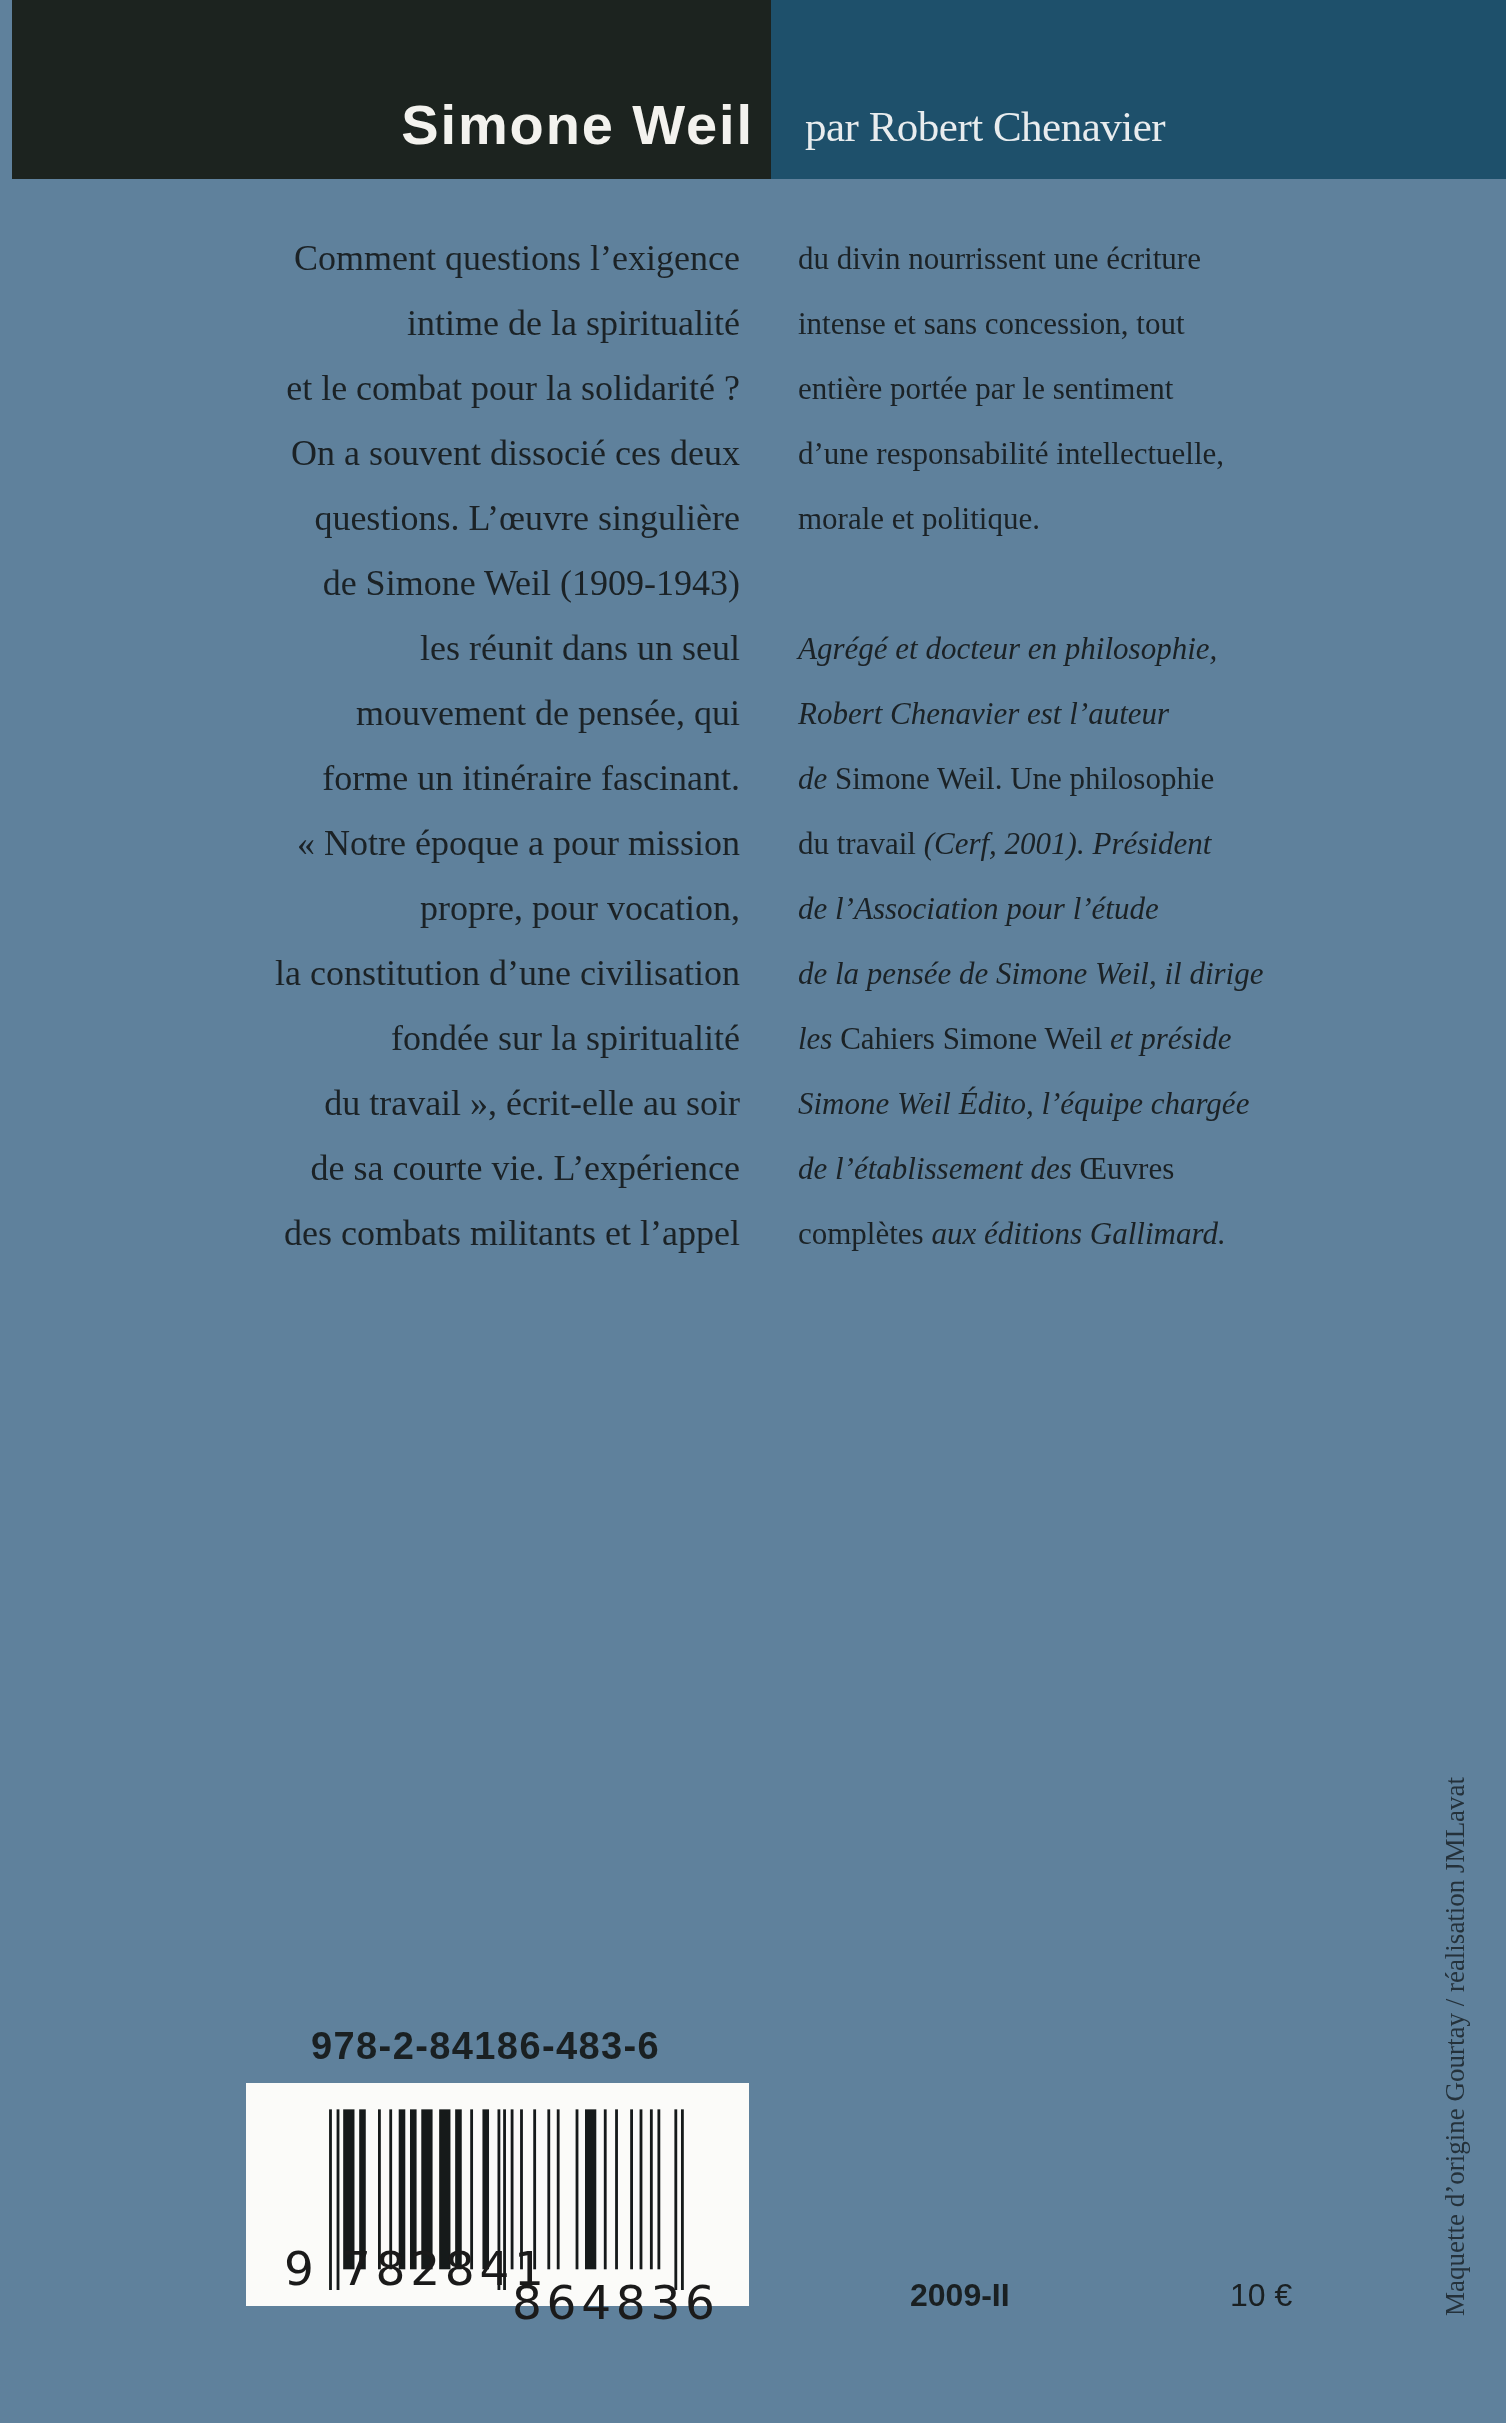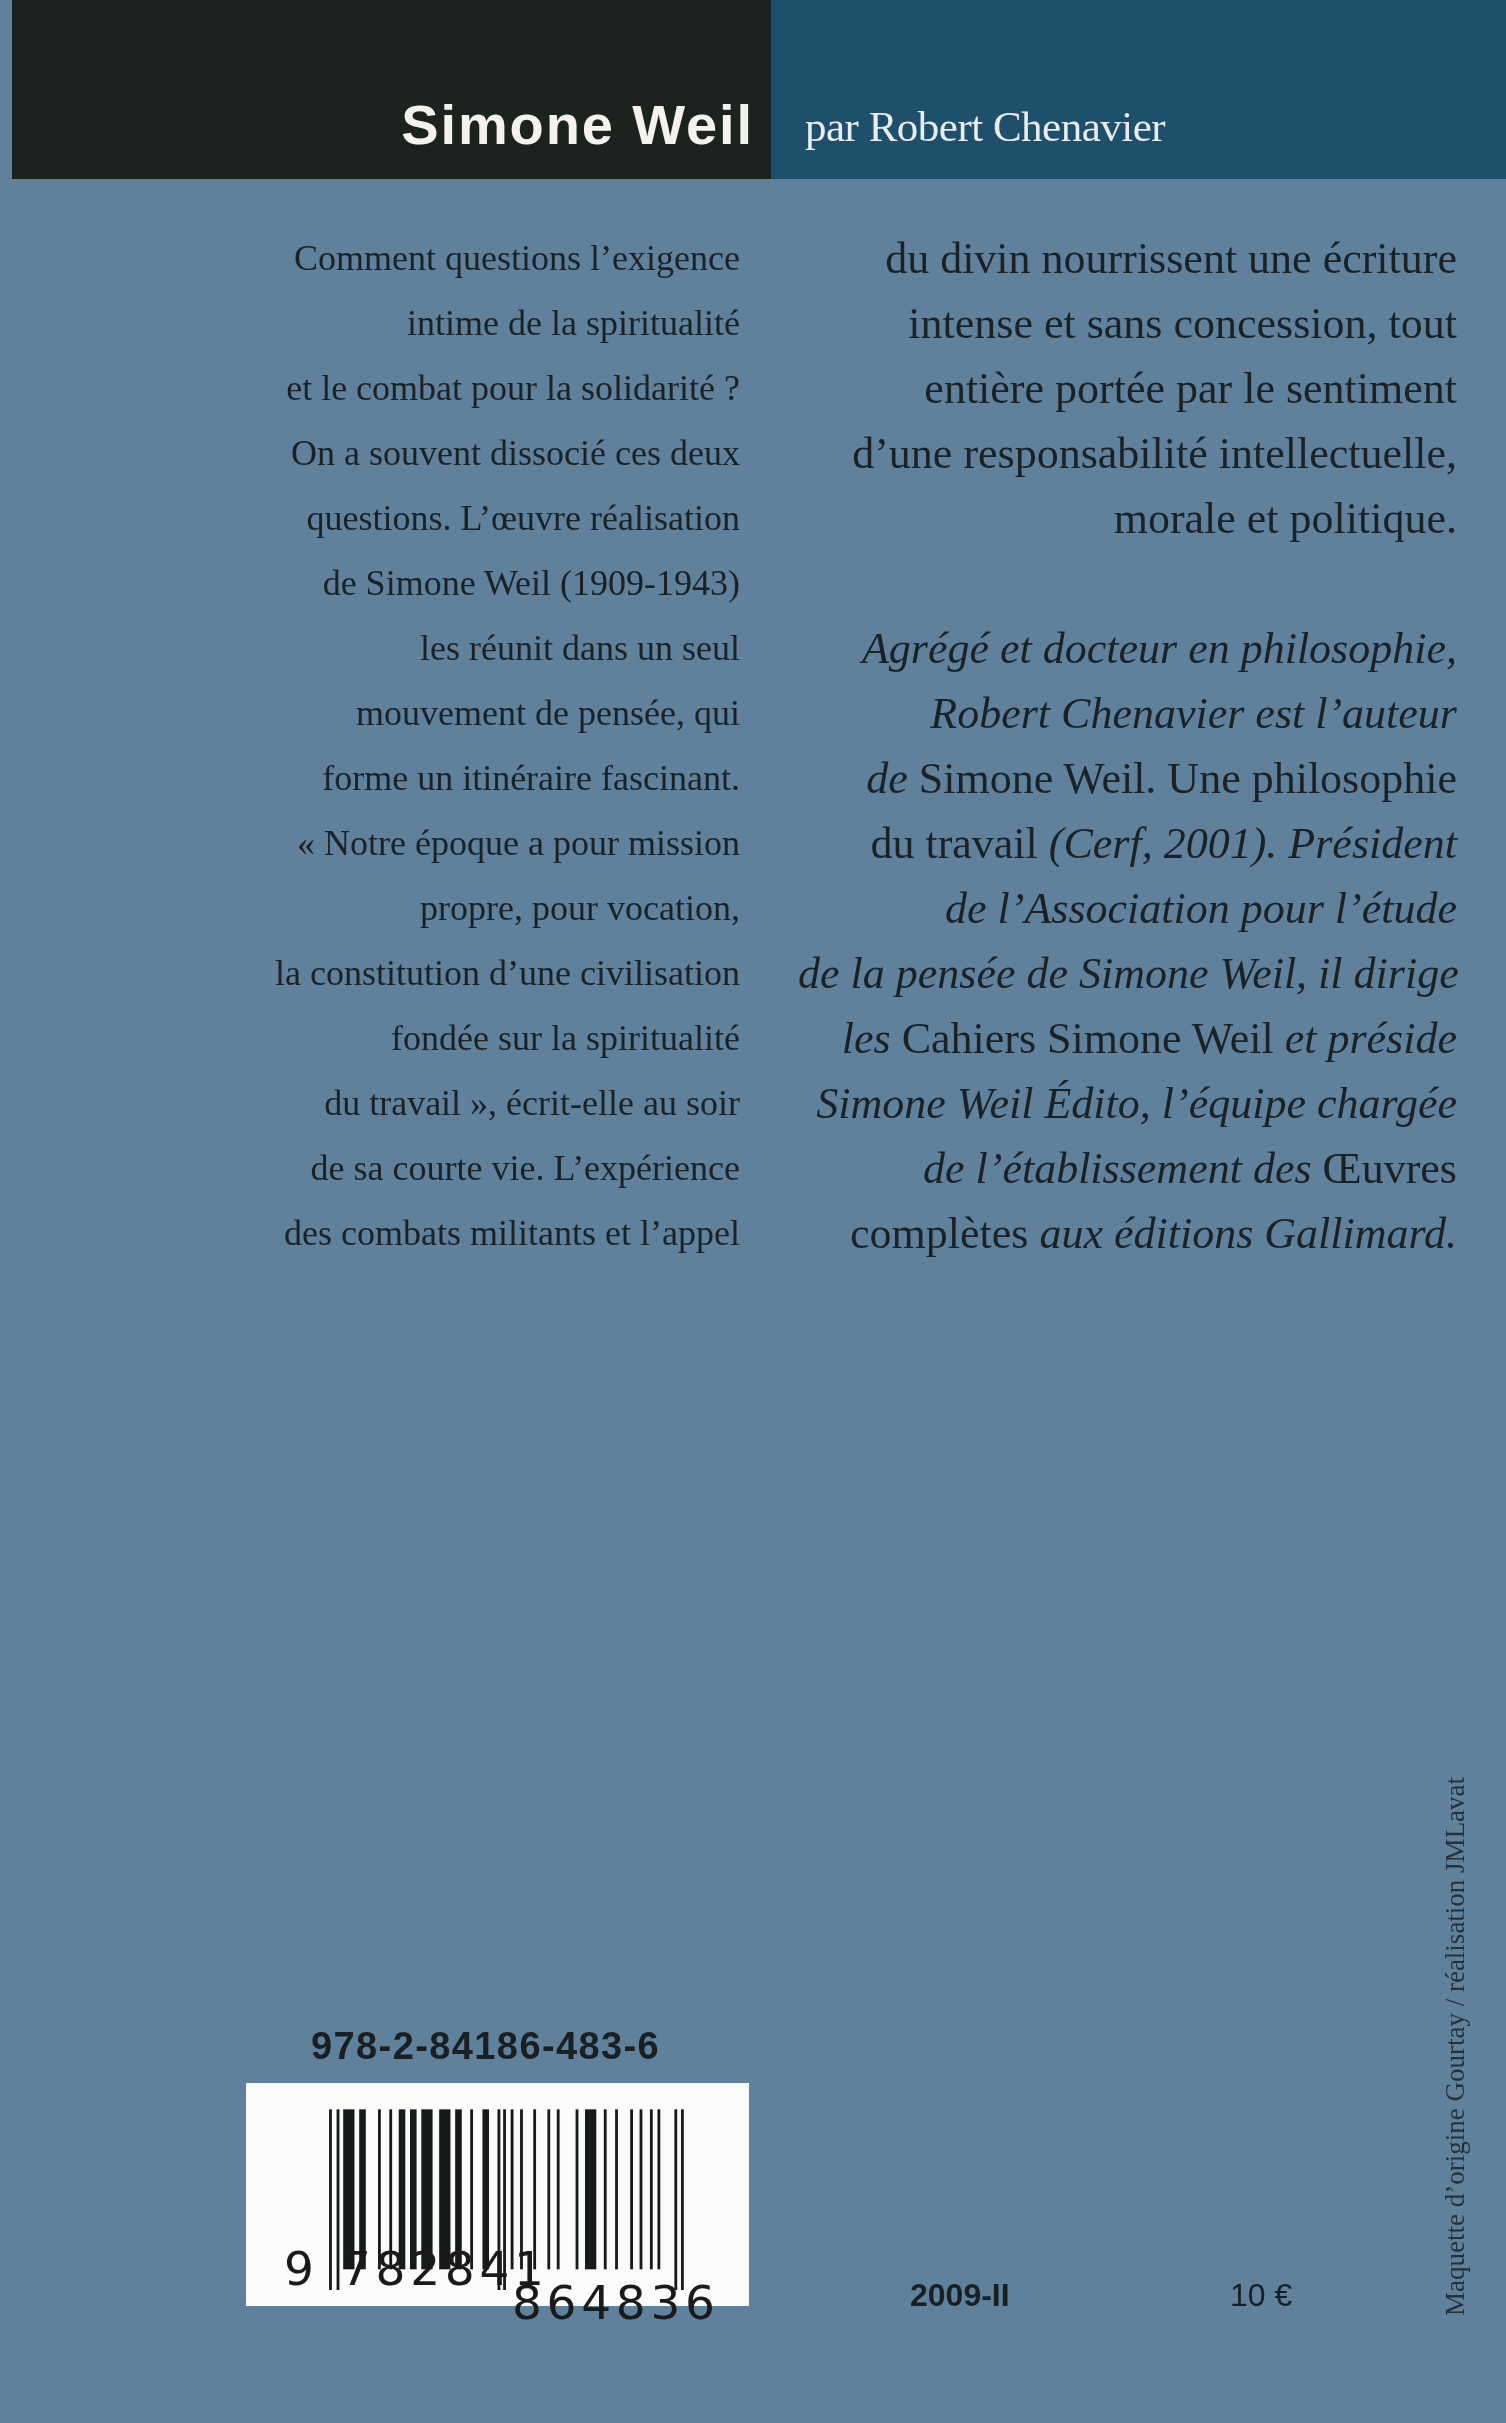--- a/index.html
+++ b/index.html
@@ -20,21 +20,21 @@
   .author {
     position:absolute; left:34px; top:102px;
     font-size:43px; color:#e8ecee; white-space:nowrap; letter-spacing:-0.5px;
   }
   .col-left {
     position:absolute; left:141px; top:226px; width:599px;
     text-align:right; font-size:36px; line-height:65px;
   }
   .col-right {
     position:absolute; left:798px; top:226px; width:659px;
-    text-align:right; font-size:44px; line-height:65px;
+    text-align:left; font-size:31px; line-height:65px;
   }
   .line { display:block; white-space:nowrap; }
   .bio { margin-top:65px; }
   i { font-style:italic; }
   .isbn {
     position:absolute; left:311px; top:2025px;
     font-family:"Liberation Sans","DejaVu Sans",sans-serif; font-weight:bold;
     font-size:38px; letter-spacing:1.4px; color:#1a2022; white-space:nowrap;
   }
   .barcode-box {
@@ -73,21 +73,21 @@
   <div class="blue">
     <div class="author">par Robert Chenavier</div>
   </div>
 </div>
 
 <div class="col-left">
   <span class="line">Comment questions l’exigence</span>
   <span class="line">intime de la spiritualité</span>
   <span class="line">et le combat pour la solidarité ?</span>
   <span class="line">On a souvent dissocié ces deux</span>
-  <span class="line">questions. L’œuvre réalisation</span>
+  <span class="line">questions. L’œuvre singulière</span>
   <span class="line">de Simone Weil (1909-1943)</span>
   <span class="line">les réunit dans un seul</span>
   <span class="line">mouvement de pensée, qui</span>
   <span class="line">forme un itinéraire fascinant.</span>
   <span class="line">« Notre époque a pour mission</span>
   <span class="line">propre, pour vocation,</span>
   <span class="line">la constitution d’une civilisation</span>
   <span class="line">fondée sur la spiritualité</span>
   <span class="line">du travail », écrit-elle au soir</span>
   <span class="line">de sa courte vie. L’expérience</span>

